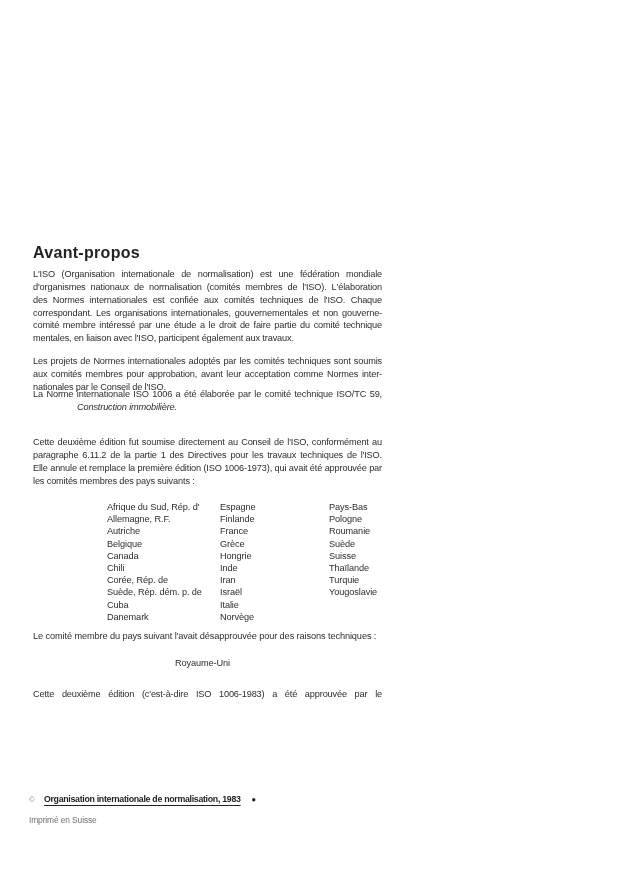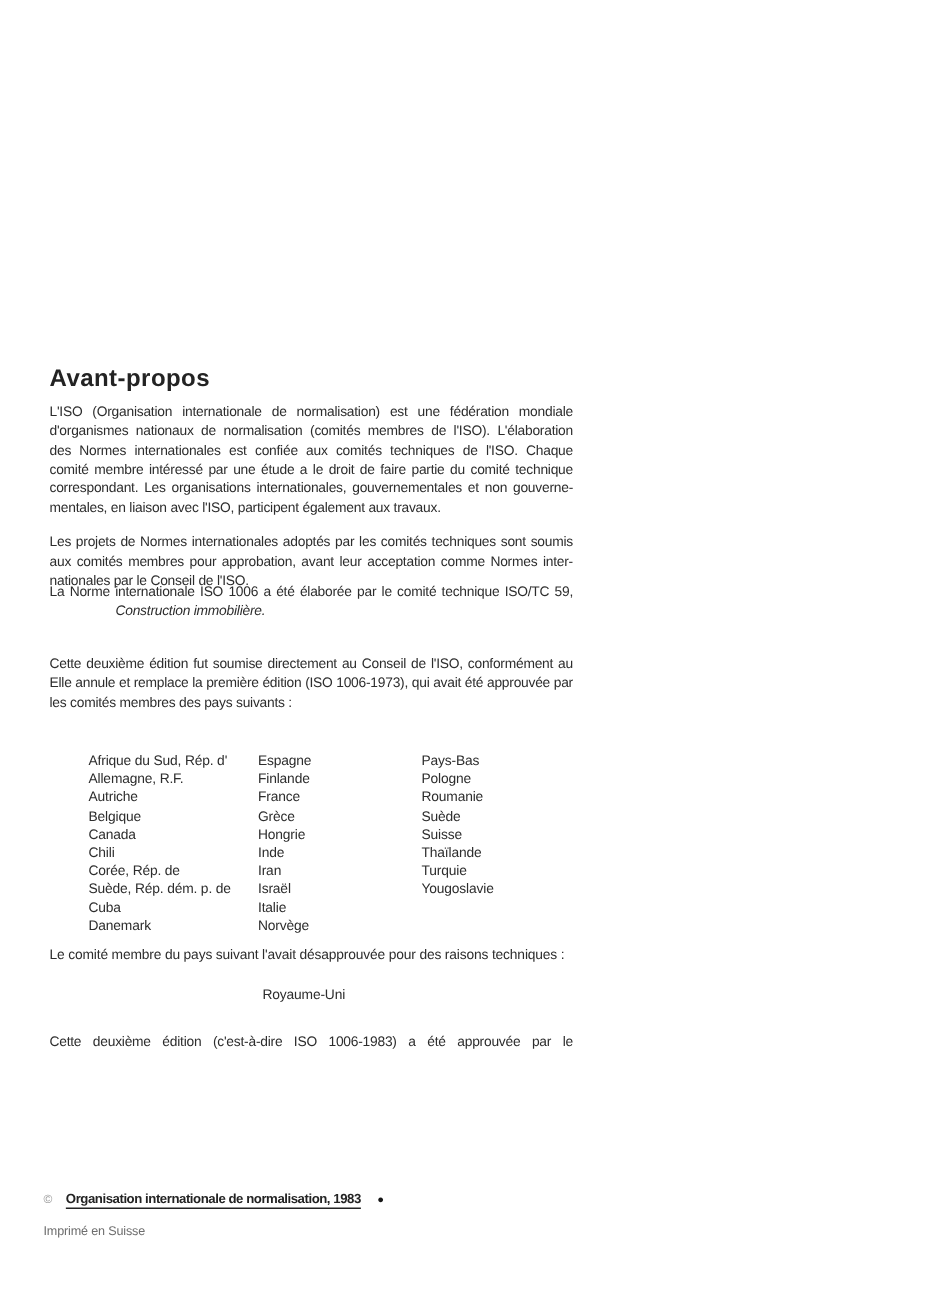--- a/index.html
+++ b/index.html
@@ -17,21 +17,21 @@
     letter-spacing:0.3px; color:#232323; white-space:nowrap;
   }
   #para-intro          { top:268px; }
   #para-draft          { top:355px; }
   #para-elaboration    { top:388px; }
   #para-second-edition { top:436px; }
   .countries {
     position:absolute; left:59px; top:501px; width:330px; display:flex;
     font-size:9.2px; line-height:12.2px; letter-spacing:-0.1px;
   }
-  .ccol-1 { width:113px; } .ccol-2 { width:109px; } .ccol-3 { flex:1; }
+  .ccol-1 { width:113px;margin-left:48px; } .ccol-2 { width:109px; } .ccol-3 { flex:1; }
   .country-line { white-space:nowrap; }
   #disapproval-note { top:630px; white-space:nowrap; letter-spacing:-0.1px; }
   #disapproving-country {
     position:absolute; left:175px; top:658px; font-size:9.2px;
     letter-spacing:-0.1px; white-space:nowrap;
   }
   #para-closing { top:688px; word-spacing:3px; }
   .footer-copyright {
     position:absolute; left:29px; top:794px; font-size:8.8px; white-space:nowrap;
   }
@@ -51,40 +51,41 @@
 <body>
 
 <div class="page">
 
   <div class="heading">Avant-propos</div>
 
   <div class="block" id="para-intro">
       <div class="jline">L'ISO (Organisation internationale de normalisation) est une fédération mondiale</div>
       <div class="jline">d'organismes nationaux de normalisation (comités membres de l'ISO). L'élaboration</div>
       <div class="jline">des Normes internationales est confiée aux comités techniques de l'ISO. Chaque</div>
+      <div class="jline">correspondant. Les organisations internationales, gouvernementales et non gouverne-</div>
       <div class="jline">comité membre intéressé par une étude a le droit de faire partie du comité technique</div>
-      <div class="jline">correspondant. Les organisations internationales, gouvernementales et non gouverne-</div>
       <div class="jline last">mentales, en liaison avec l'ISO, participent également aux travaux.</div>
     </div>
 
   <div class="block" id="para-draft">
       <div class="jline">Les projets de Normes internationales adoptés par les comités techniques sont soumis</div>
       <div class="jline">aux comités membres pour approbation, avant leur acceptation comme Normes inter-</div>
       <div class="jline last">nationales par le Conseil de l'ISO.</div>
     </div>
 
   <div class="block" id="para-elaboration">
     <div class="jline">La Norme internationale ISO 1006 a été élaborée par le comité technique ISO/TC 59,</div>
     <div class="jline last">
       <em>Construction immobilière.</em>
     </div>
   </div>
 
   <div class="block" id="para-second-edition">
       <div class="jline">Cette deuxième édition fut soumise directement au Conseil de l'ISO, conformément au</div>
+      <div class="jline">paragraphe 6.11.2 de la partie 1 des Directives pour les travaux techniques de l'ISO.</div>
       <div class="jline">Elle annule et remplace la première édition (ISO 1006-1973), qui avait été approuvée par</div>
       <div class="jline last">les comités membres des pays suivants :</div>
     </div>
 
   <div class="countries">
     <div class="ccol-1">
         <div class="country-line">Afrique du Sud, Rép. d'</div>
         <div class="country-line">Allemagne, R.F.</div>
         <div class="country-line">Autriche</div>
         <div class="country-line">Belgique</div>

